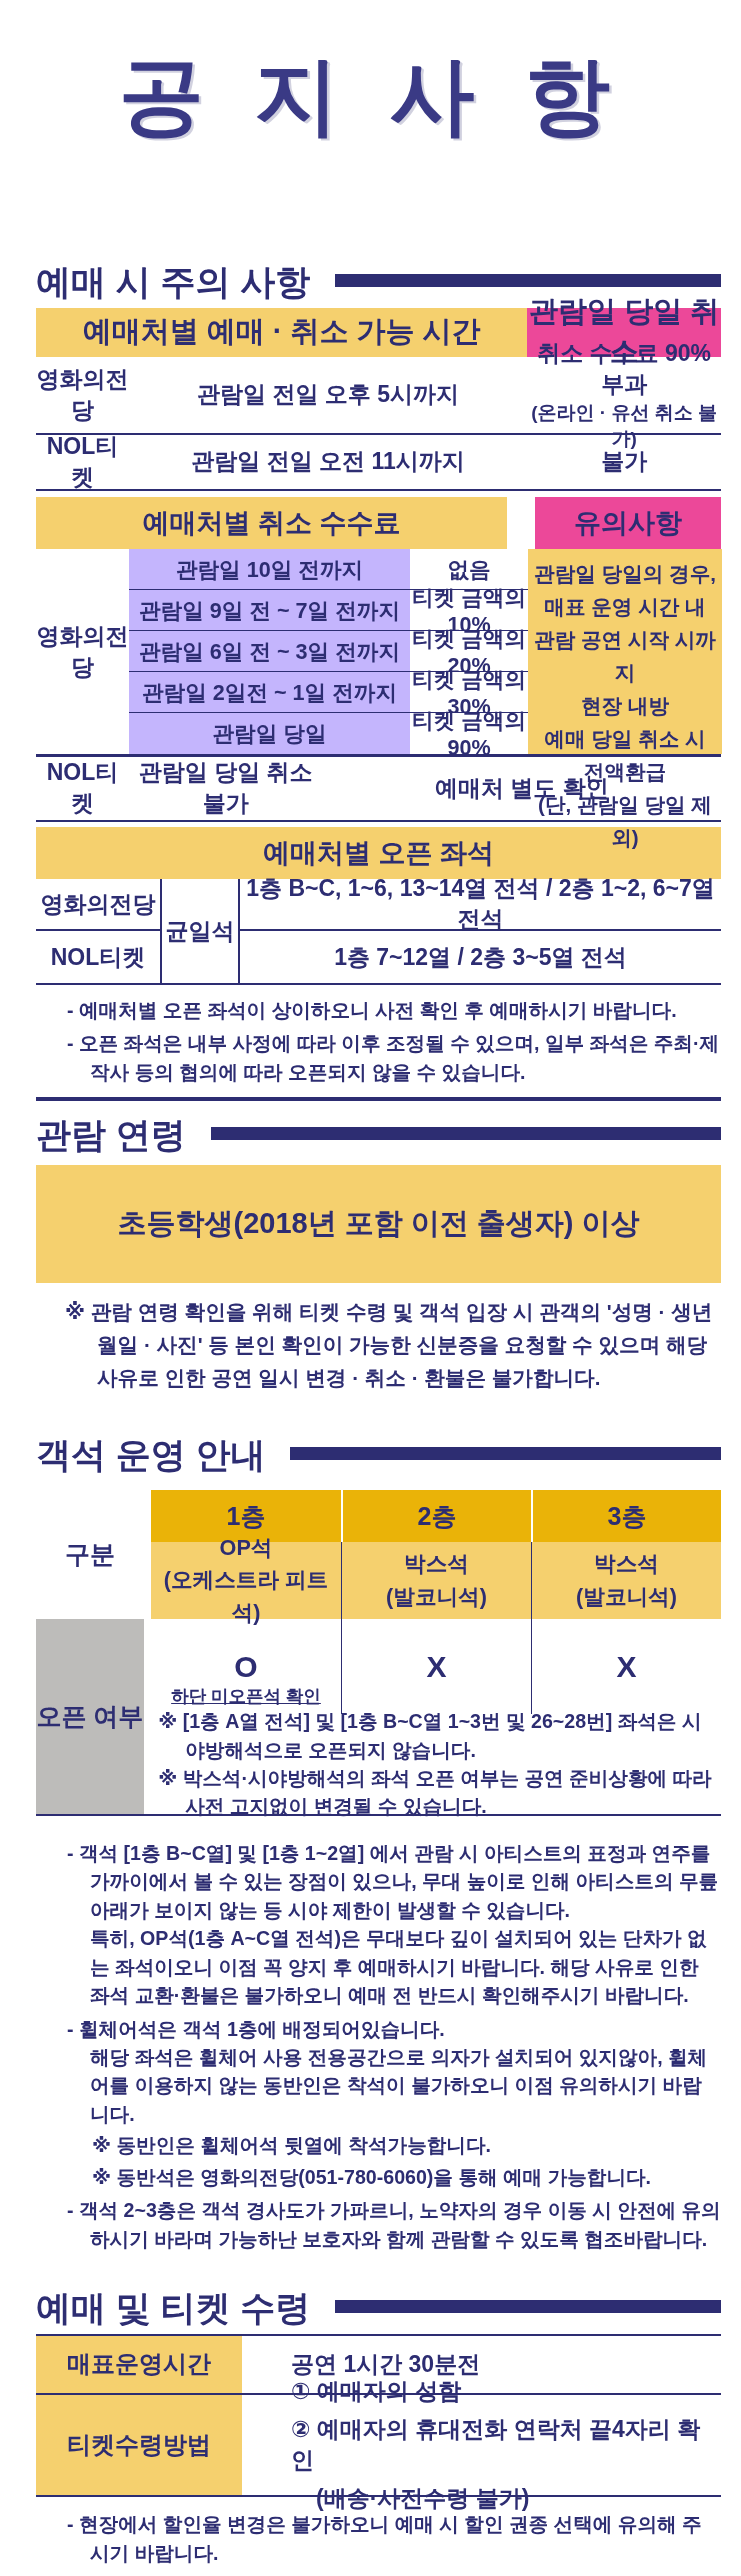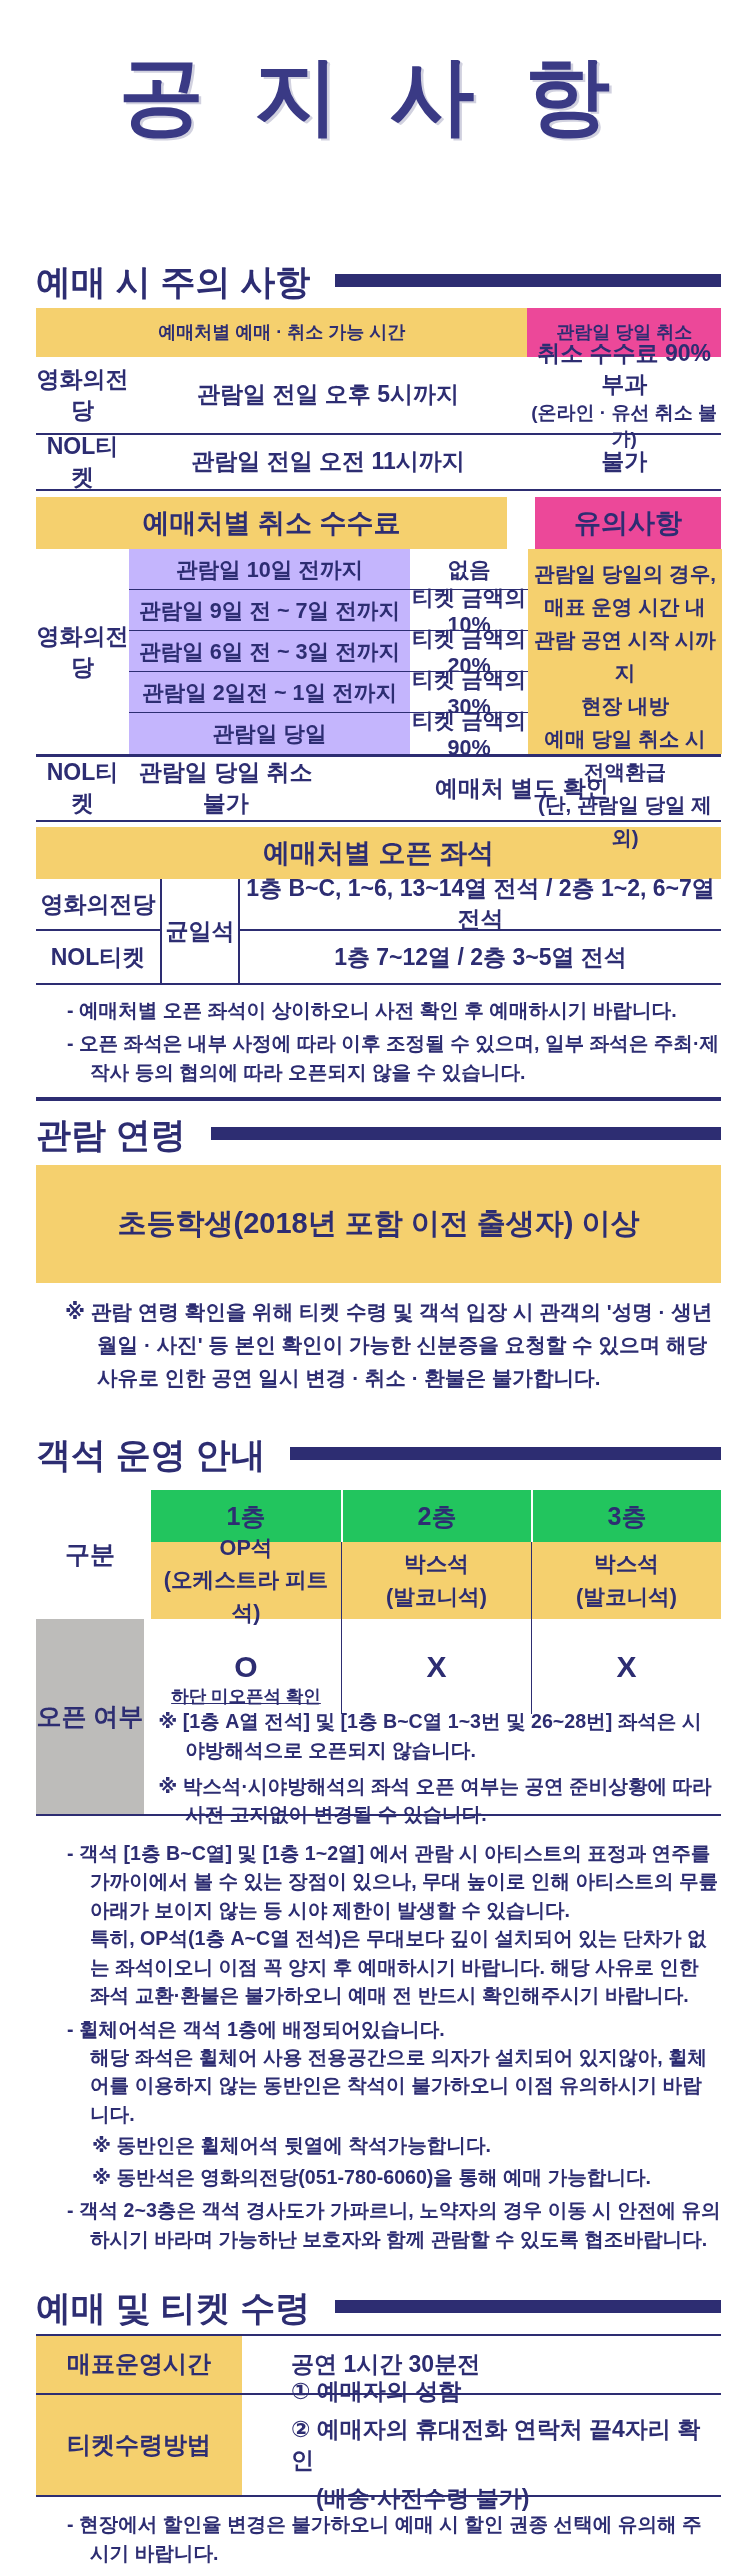--- a/index.html
+++ b/index.html
@@ -34,21 +34,21 @@
   .hrow { display:flex; }
   .cell-c { display:flex; align-items:center; justify-content:center; text-align:center; }
   .yellow { background:#f5d06e; }
   .gray   { background:#ec4899; }
   .lgray  { background:#c4b5fd; }
   .navy-hr { border:none; height:2.1px; background:#2d2d72; }
   .navy-hr-thick { border:none; height:3.1px; background:#2d2d72; }
 
   
   .t1 { margin-top:6.2px; }
-  .t1 .head { height:49px; font-size:18px; }
+  .t1 .head { height:49px; font-size:29px; }
   .t1 .head .left { width:492px; }
   .t1 .head .right { width:194px; }
   .t1 .row { display:flex; font-size:23px; }
   .t1 .row.r1 { height:76px; }
   .t1 .row.r2 { height:54px; }
   .t1 .name { width:93px; }
   .t1 .time { width:399px; }
   .t1 .rightcol { width:194px; flex-direction:column; line-height:1.35; }
   .t1 .sub2 { font-size:19px; }
 
@@ -85,28 +85,28 @@
 
   
   .age-box { margin-top:10.3px; height:118px; font-size:29px; }
   .age-note { margin-top:13.4px; font-size:20.6px; line-height:1.6; padding-left:61px; text-indent:-32px; }
 
   
   .seat { margin-top:15.5px; display:grid; grid-template-columns:115px 1fr 1fr 1fr; grid-template-rows:52px 77px 95px 100px; border-bottom:2.6px solid #2d2d72; }
   .seat > div { display:flex; align-items:center; justify-content:center; text-align:center; }
   .seat .corner { grid-column:1; grid-row:1/3; font-size:25px; background:#fff; padding-right:7.2px; }
   .seat .rlabel { grid-column:1; grid-row:3/5; font-size:25px; background:#bdbcba; background-clip:content-box; padding-right:7.2px; }
-  .seat .floor { background:#22c55e; font-size:25px; }
+  .seat .floor { background:#eab308; font-size:25px; }
   .seat .floor.gap { border-left:2.1px solid #fff; }
   .seat .type { background:#f5d06e; font-size:21.6px; line-height:1.5; white-space:pre-line; }
   .seat .vline { border-left:1.5px solid #2d2d72; }
   .seat .status { font-size:30px; position:relative; flex-direction:column; }
   .seat .status .sub { position:absolute; bottom:6.2px; left:0; right:0; font-size:17.5px; text-decoration:underline; }
   .seat .cellnotes { grid-column:2/5; grid-row:4; flex-direction:column; align-items:flex-start; justify-content:center; padding-left:7.2px; }
-  .seat .cellnotes .cn { font-size:19.6px; line-height:1.45; white-space:pre-line; padding-left:27px; text-indent:-27px; margin-top:8px; text-align:left; }
+  .seat .cellnotes .cn { font-size:19.6px; line-height:1.45; white-space:pre-line; padding-left:27px; text-indent:-27px; margin-top:0; text-align:left; }
   .seat-notes { margin-top:23px; }
 
   
   .tk { margin-top:6px; border-top:2.6px solid #2d2d72; border-bottom:2.6px solid #2d2d72; }
   .tk .row { display:flex; }
   .tk .r1 { height:57px; }
   .tk .r2 { height:100px; }
   .tk .label { width:206px; font-size:24px; }
   .tk .val { width:479px; display:flex; align-items:center; padding-left:49px; font-size:23px; }
   .tk .val.col { flex-direction:column; align-items:flex-start; justify-content:center; gap:7.2px; }

